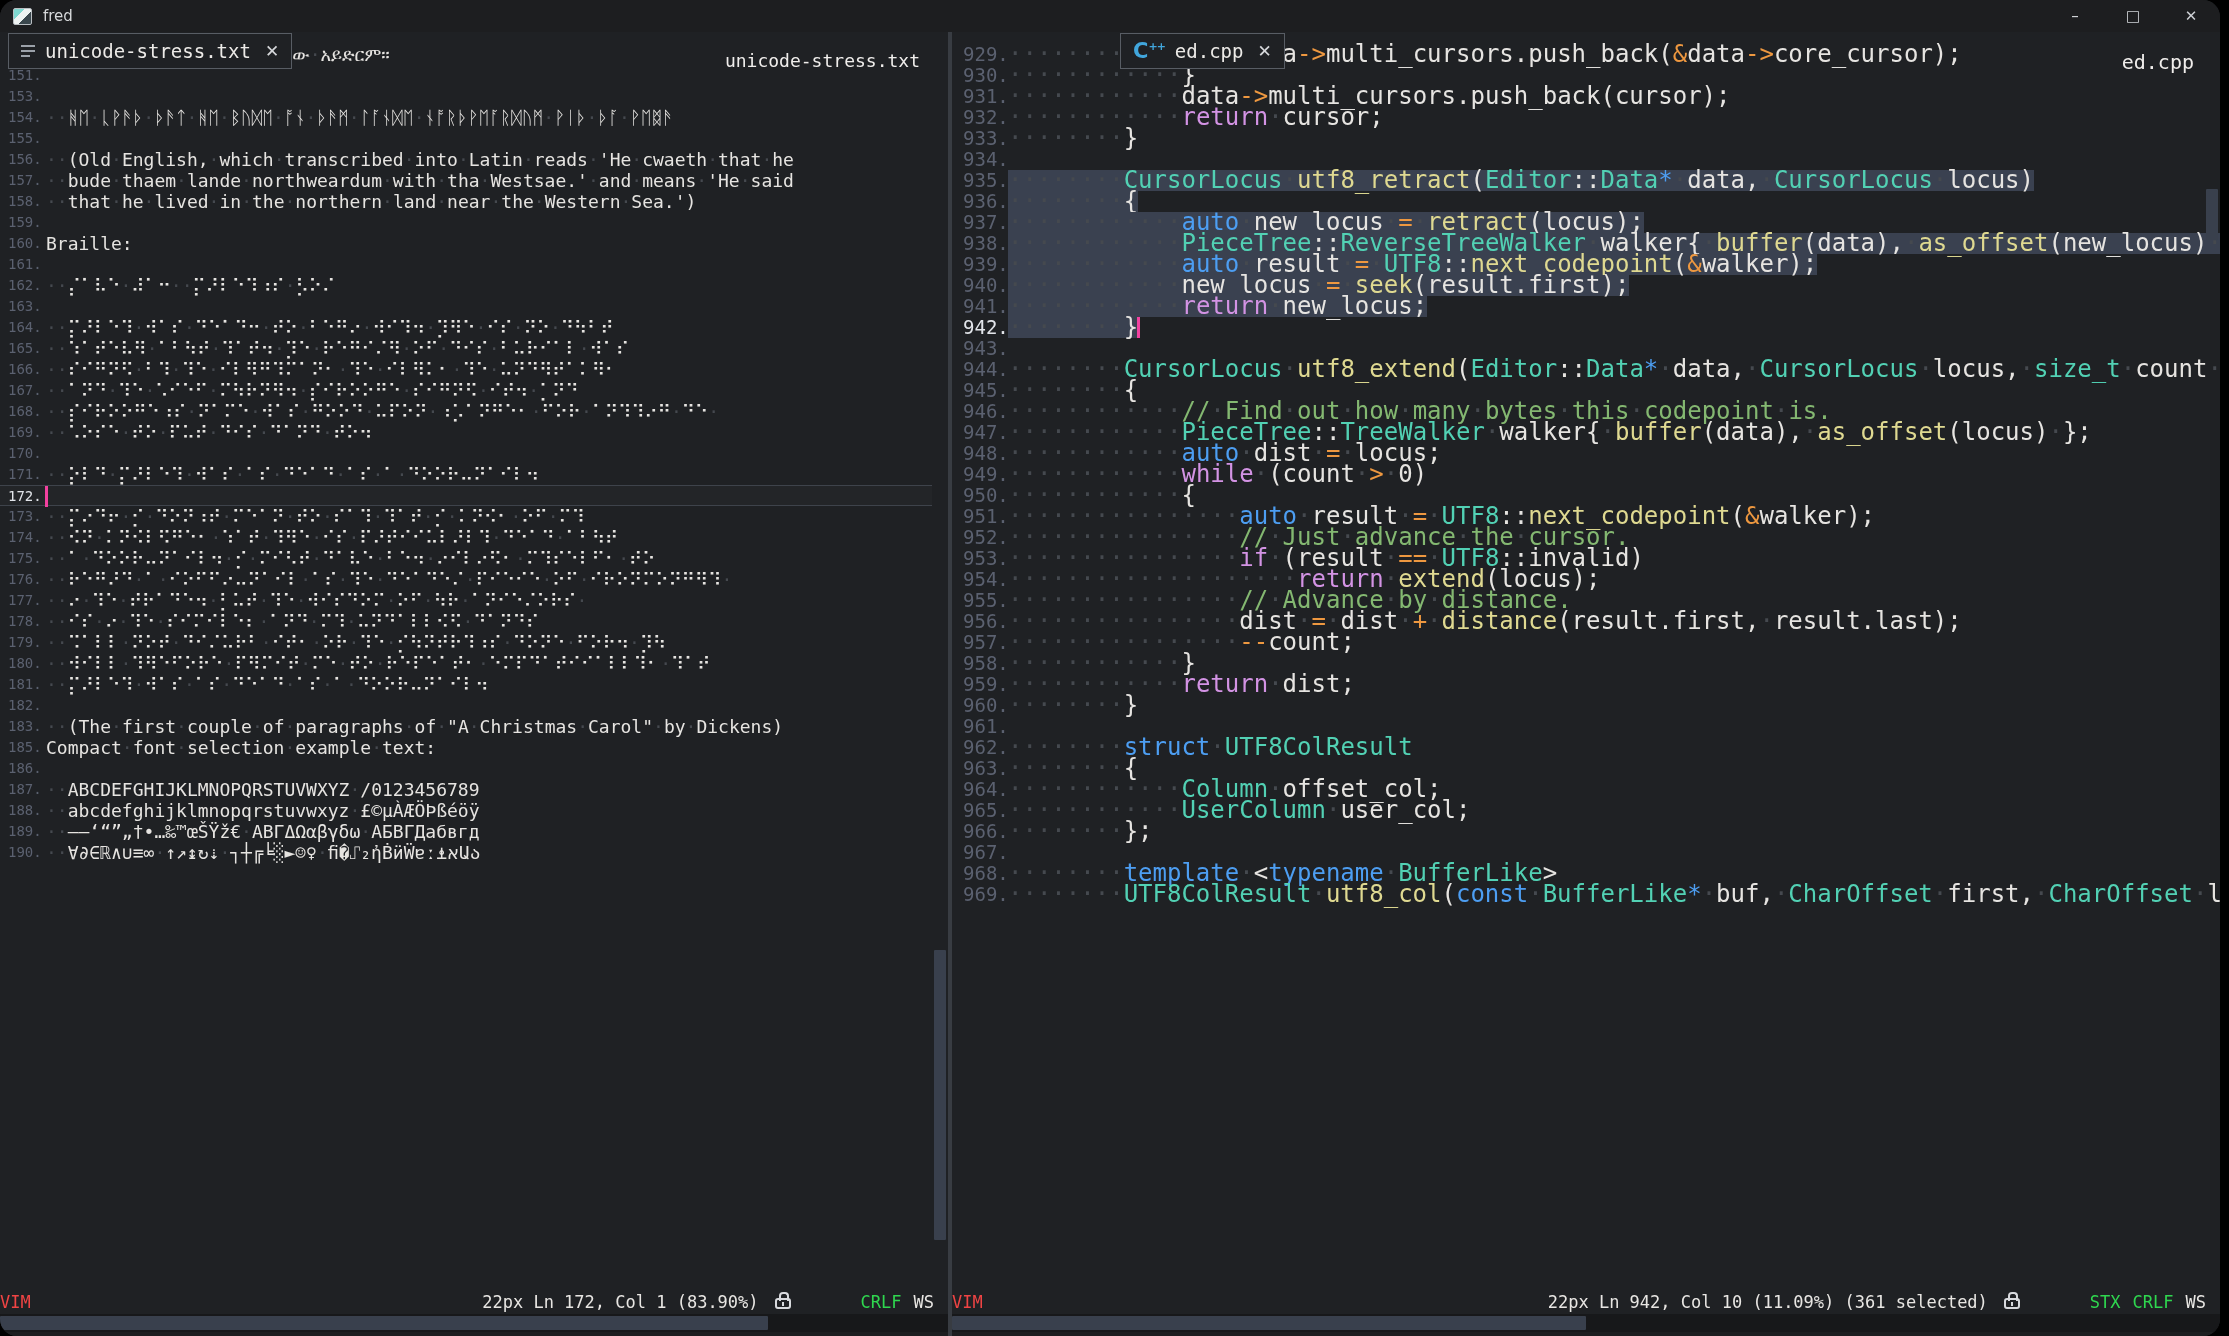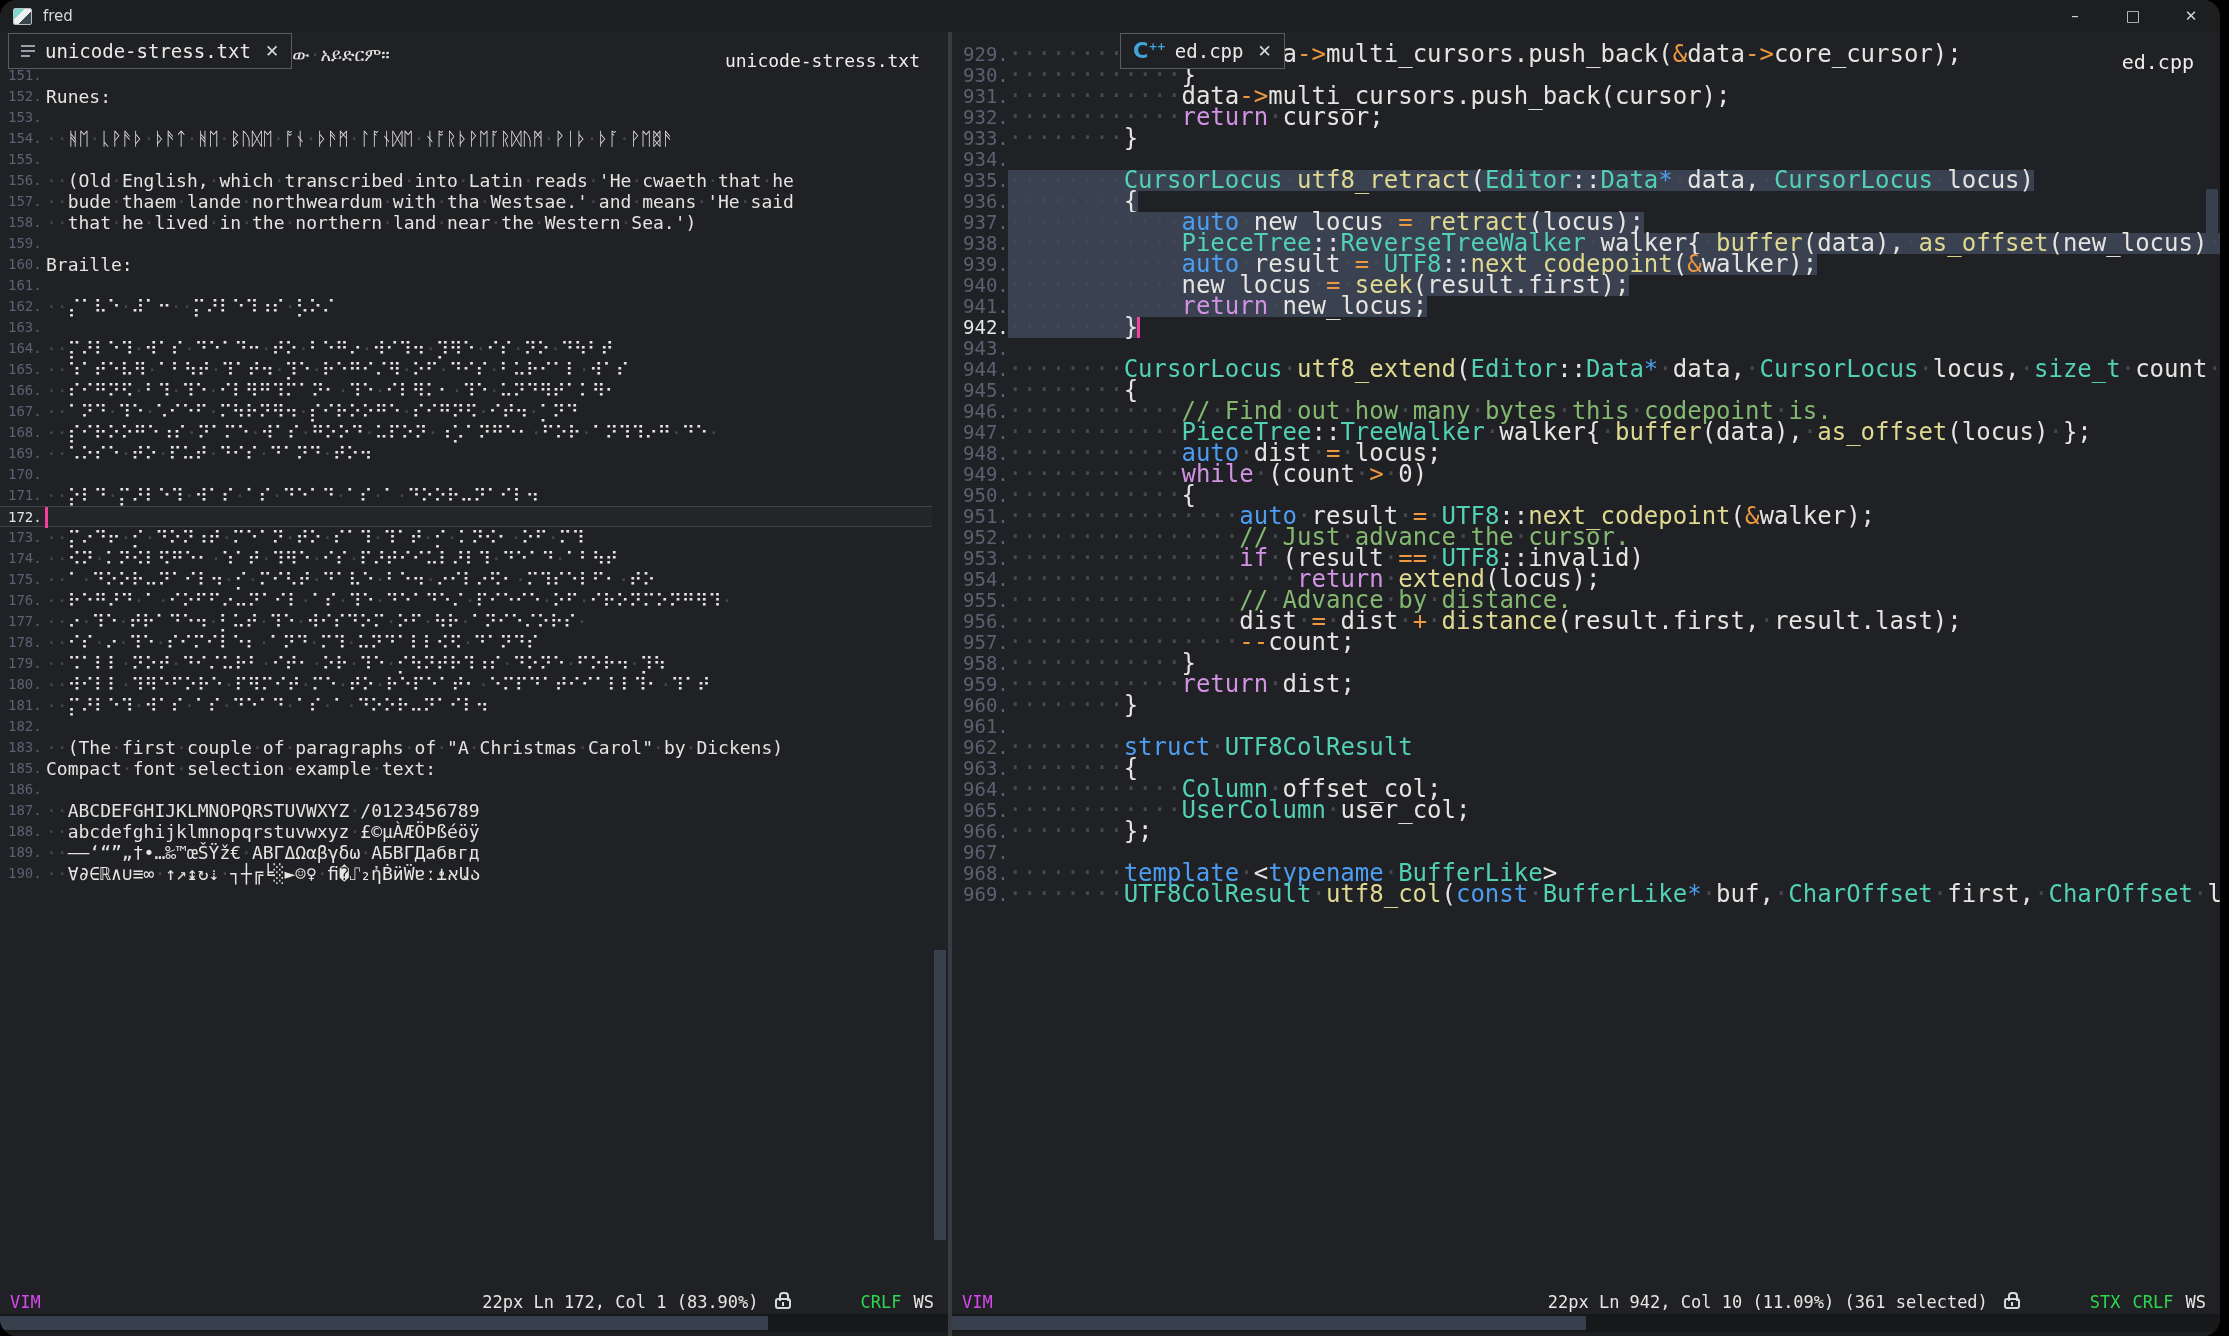--- a/index.html
+++ b/index.html
@@ -66,21 +66,21 @@
   .pane.left .file-overlay{right:28px;font-size:18px;}
   .pane.right .file-overlay{right:26px;font-size:20px;}
   
   .vscroll{position:absolute;top:0;bottom:0;right:0;width:16px;background:transparent;z-index:3;}
   .vthumb{position:absolute;left:2px;right:2px;background:var(--thumb);border-radius:1px;}
   .hscroll{height:18px;background:var(--track);position:relative;margin-top:0;}
   .hthumb{position:absolute;top:2px;height:14px;background:var(--thumb);border-radius:1px;}
   .bottompad{height:4px;background:var(--titlebar);}
   
   .statusbar{height:24px;display:flex;align-items:center;font-size:17px;background:var(--bg);}
-  .sb-mode{margin-left:10px;color:#d946ef;text-align:center;}
+  .sb-mode{color:#ef4444;text-align:center;}
   .sb-fill{flex:1;}
   .sb-info{color:#e8e6e3;}
   .lock{position:relative;width:16px;height:11px;border:2px solid #d8dade;border-radius:3px;
     display:inline-block;margin:2px 14px 0 16px;flex:none;}
   .lock::before{content:"";position:absolute;left:2px;top:-8px;width:6px;height:7px;
     border:2px solid #d8dade;border-bottom:none;border-radius:4px 4px 0 0;}
   .lock::after{content:"";position:absolute;left:5px;top:2px;width:2px;height:4px;background:#d8dade;}
   .sb-gap{width:56px;}
   .badge{margin-right:12px;}
   .badge.green{color:var(--status-green);}
@@ -102,21 +102,20 @@
     </div>
   </div>
 
   <div class="main">
 
     <div class="pane left">
       <div class="content">
         <div class="code code-left" id="code-left">
             <div class="row"><span class="gut">150.</span><span class="txt"><span class="tk-p"><i class="w">·</i><i class="w">·</i>እግዜር<i class="w">·</i>የከፈተውን<i class="w">·</i>ጉሮሮ<i class="w">·</i>ሳይዘጋው<i class="w">·</i>አይድርም።</span></span></div>
             <div class="row"><span class="gut">151.</span><span class="txt"></span></div>
-            <div class="row"><span class="gut">152.</span><span class="txt"><span class="tk-p">Runes:</span></span></div>
             <div class="row"><span class="gut">153.</span><span class="txt"></span></div>
             <div class="row"><span class="gut">154.</span><span class="txt"><span class="tk-p"><i class="w">·</i><i class="w">·</i>ᚻᛖ<i class="w">·</i>ᚳᚹᚫᚦ<i class="w">·</i>ᚦᚫᛏ<i class="w">·</i>ᚻᛖ<i class="w">·</i>ᛒᚢᛞᛖ<i class="w">·</i>ᚩᚾ<i class="w">·</i>ᚦᚫᛗ<i class="w">·</i>ᛚᚪᚾᛞᛖ<i class="w">·</i>ᚾᚩᚱᚦᚹᛖᚪᚱᛞᚢᛗ<i class="w">·</i>ᚹᛁᚦ<i class="w">·</i>ᚦᚪ<i class="w">·</i>ᚹᛖᛥᚫ</span></span></div>
             <div class="row"><span class="gut">155.</span><span class="txt"></span></div>
             <div class="row"><span class="gut">156.</span><span class="txt"><span class="tk-p"><i class="w">·</i><i class="w">·</i>(Old<i class="w">·</i>English,<i class="w">·</i>which<i class="w">·</i>transcribed<i class="w">·</i>into<i class="w">·</i>Latin<i class="w">·</i>reads<i class="w">·</i>'He<i class="w">·</i>cwaeth<i class="w">·</i>that<i class="w">·</i>he</span></span></div>
             <div class="row"><span class="gut">157.</span><span class="txt"><span class="tk-p"><i class="w">·</i><i class="w">·</i>bude<i class="w">·</i>thaem<i class="w">·</i>lande<i class="w">·</i>northweardum<i class="w">·</i>with<i class="w">·</i>tha<i class="w">·</i>Westsae.'<i class="w">·</i>and<i class="w">·</i>means<i class="w">·</i>'He<i class="w">·</i>said</span></span></div>
             <div class="row"><span class="gut">158.</span><span class="txt"><span class="tk-p"><i class="w">·</i><i class="w">·</i>that<i class="w">·</i>he<i class="w">·</i>lived<i class="w">·</i>in<i class="w">·</i>the<i class="w">·</i>northern<i class="w">·</i>land<i class="w">·</i>near<i class="w">·</i>the<i class="w">·</i>Western<i class="w">·</i>Sea.')</span></span></div>
             <div class="row"><span class="gut">159.</span><span class="txt"></span></div>
             <div class="row"><span class="gut">160.</span><span class="txt"><span class="tk-p">Braille:</span></span></div>
             <div class="row"><span class="gut">161.</span><span class="txt"></span></div>
             <div class="row"><span class="gut">162.</span><span class="txt"><span class="tk-p"><i class="w">·</i><i class="w">·</i>⡌⠁⠧⠑<i class="w">·</i>⠼⠁⠒<i class="w">·</i><i class="w">·</i>⡍⠜⠇⠑⠹⠰⠎<i class="w">·</i>⡣⠕⠌</span></span></div>

